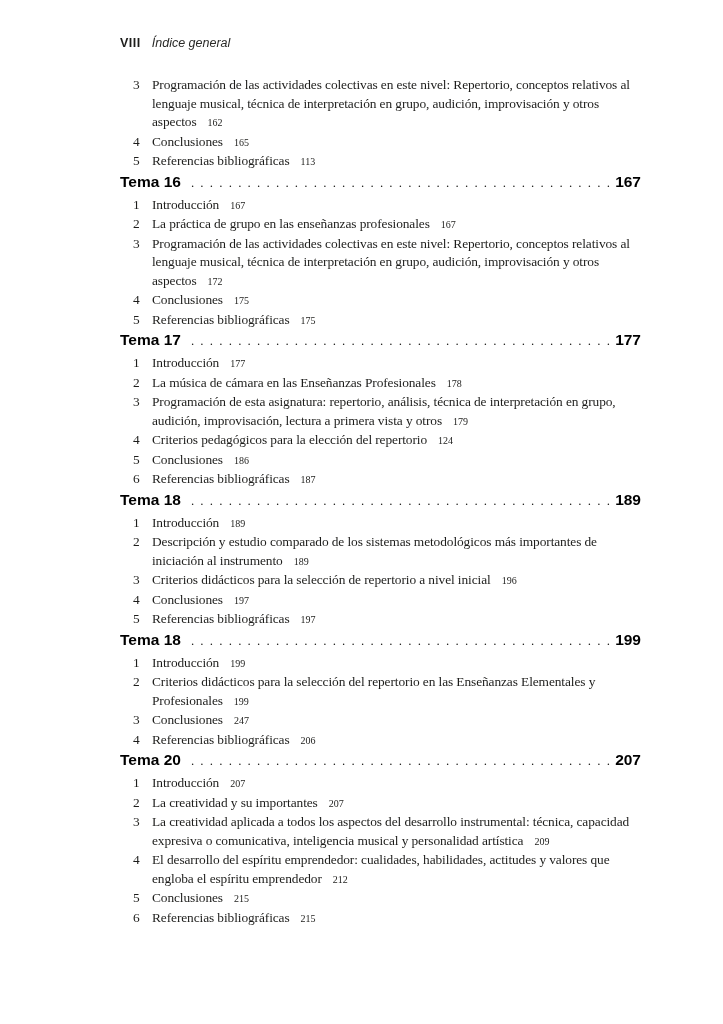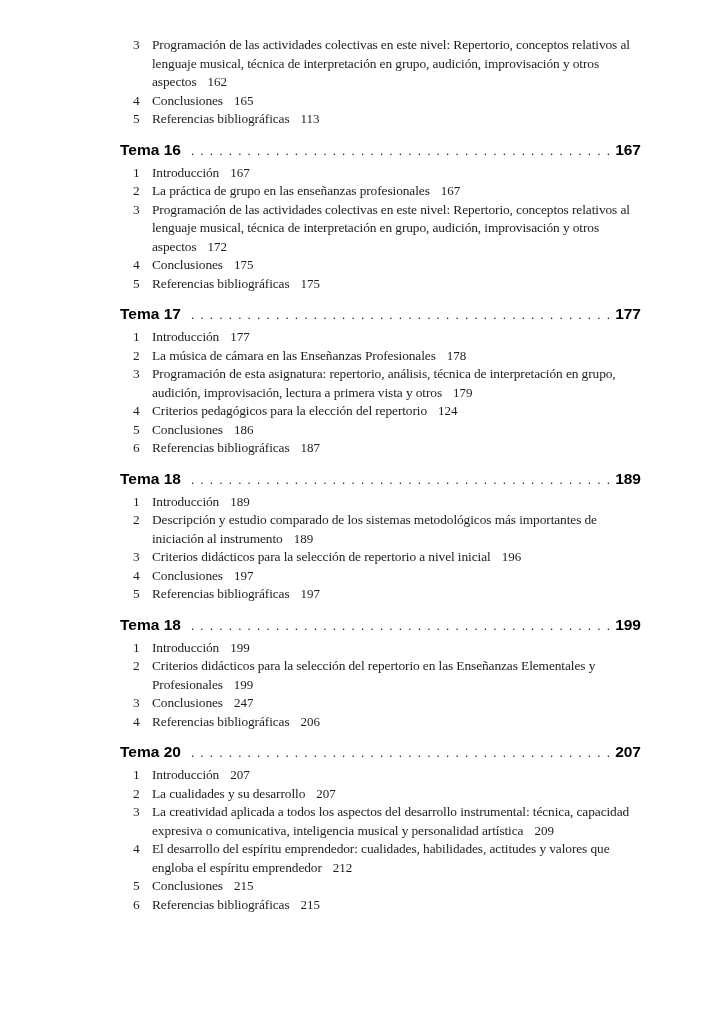--- a/index.html
+++ b/index.html
@@ -25,49 +25,53 @@
   .running-title{font-style:italic;color:#2a2a28;}
   
   .items{list-style:none;margin:0;padding:0 0 0 13px;}
   .item{
     display:flex;
     font-size:13.4px;line-height:18.5px;
     letter-spacing:-0.1px;
   }
   .inum{width:19px;flex-shrink:0;}
   .itext{flex:1;}
-  .pg{font-size:13px;margin-left:11px;letter-spacing:0;white-space:nowrap;}
+  .pg{font-size:10px;margin-left:11px;letter-spacing:0;white-space:nowrap;}
   
   .tema-heading{
     display:flex;align-items:baseline;
     font-family:"Liberation Sans", sans-serif;
     font-weight:bold;
     font-size:15.5px;line-height:20px;
     color:#000;
-    margin-top:11px;margin-bottom:3px;text-align:right;
+    margin-bottom:3px;text-align:right;
   }
   .ttitle{white-space:nowrap;}
   .dots{
     flex:1;
     overflow:hidden;
     white-space:nowrap;
     font-family:"Liberation Serif", serif;
     font-weight:normal;
     font-size:13px;
     letter-spacing:6.2px;
     margin:0 4px 0 10px;
     color:#1d1d1b;
   }
   .tpage{white-space:nowrap;}
 </style>
 </head>
 <body>
 
 <div class="page">
 
+  <div class="running-header">
+    <span class="folio">VIII</span>
+    <span class="running-title">Índice general</span>
+  </div>
 
   <ul class="items">
     <li class="item">
       <span class="inum">3</span>
       <span class="itext"><span>Programación de las actividades colectivas en este nivel: Repertorio, conceptos relativos al lenguaje musical, técnica de interpretación en grupo, audición, improvisación y otros aspectos</span><span class="pg">162</span></span>
     </li>
     <li class="item">
       <span class="inum">4</span>
       <span class="itext"><span>Conclusiones</span><span class="pg">165</span></span>
     </li>
@@ -194,21 +198,21 @@
     <span class="dots">..........................................................................................</span>
     <span class="tpage">207</span>
   </div>
   <ul class="items">
     <li class="item">
       <span class="inum">1</span>
       <span class="itext"><span>Introducción</span><span class="pg">207</span></span>
     </li>
     <li class="item">
       <span class="inum">2</span>
-      <span class="itext"><span>La cualidades y su desarrollo</span><span class="pg">207</span></span>
+      <span class="itext"><span>La creatividad y su importantes</span><span class="pg">207</span></span>
     </li>
     <li class="item">
       <span class="inum">3</span>
       <span class="itext"><span>La creatividad aplicada a todos los aspectos del desarrollo instrumental: técnica, capacidad expresiva o comunicativa, inteligencia musical y personalidad artística</span><span class="pg">209</span></span>
     </li>
     <li class="item">
       <span class="inum">4</span>
       <span class="itext"><span>El desarrollo del espíritu emprendedor: cualidades, habilidades, actitudes y valores que engloba el espíritu emprendedor</span><span class="pg">212</span></span>
     </li>
     <li class="item">

